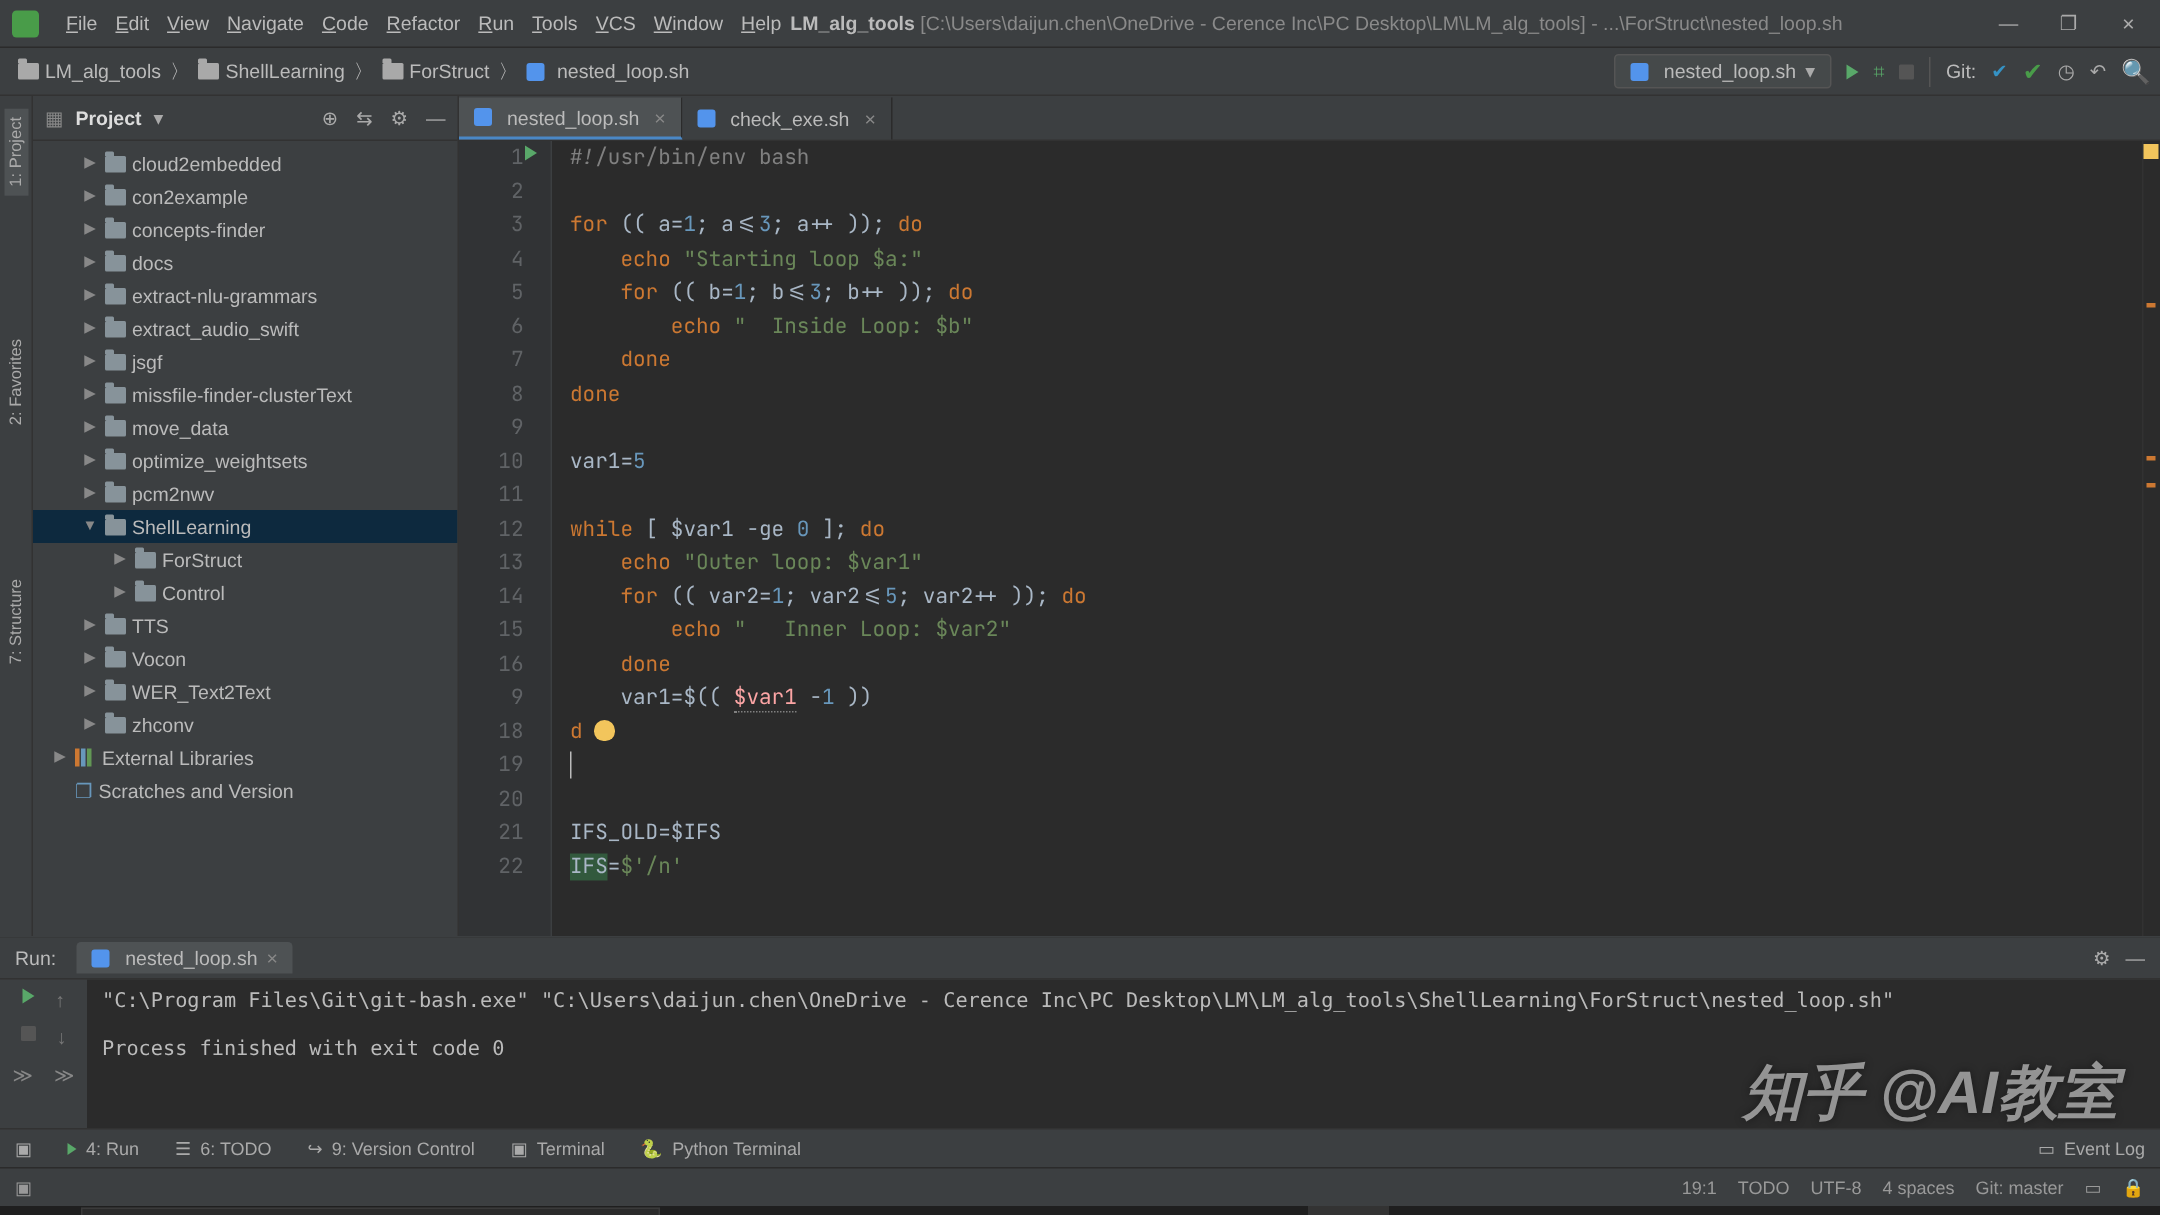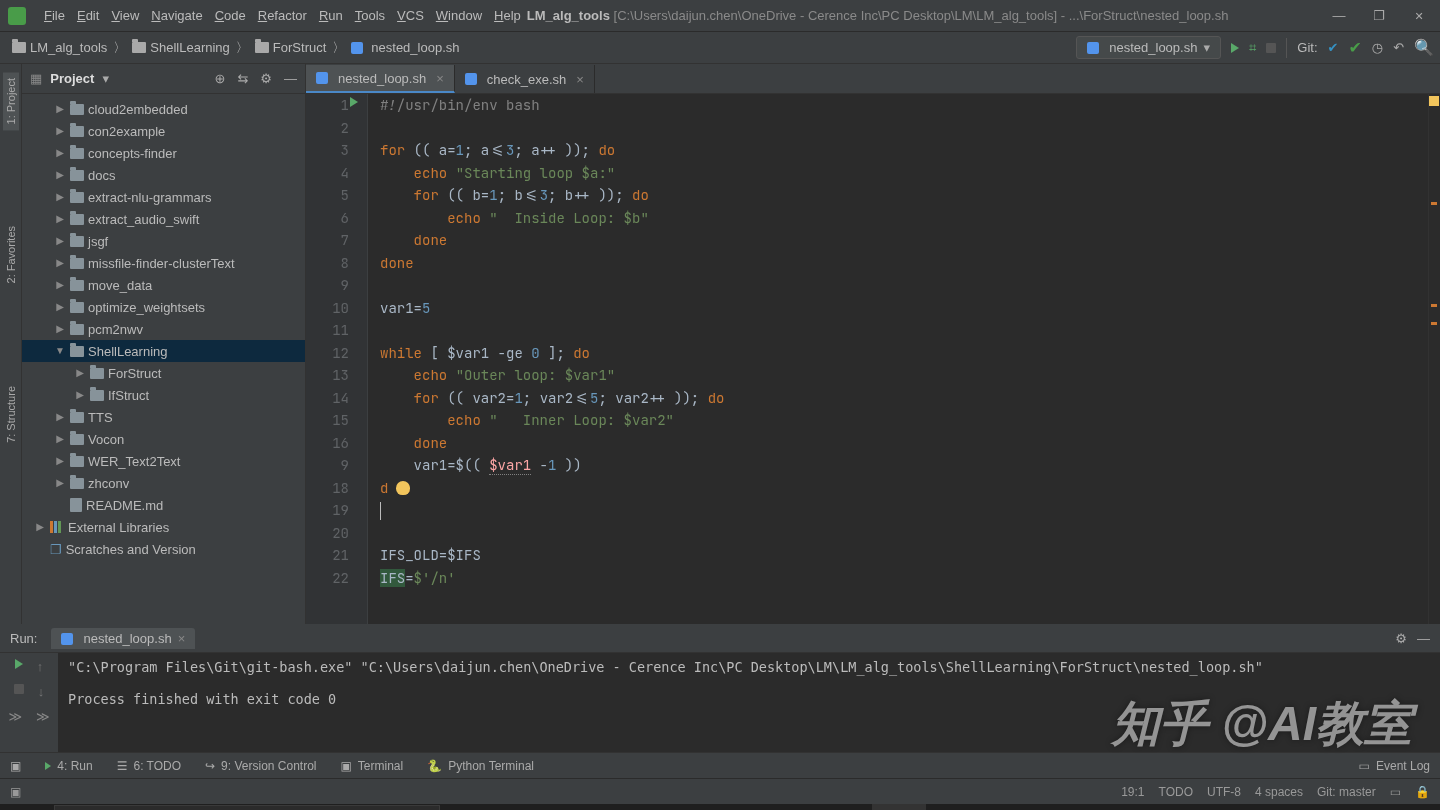--- a/index.html
+++ b/index.html
@@ -62,21 +62,21 @@
   .run-header .rtab { display:flex;align-items:center;gap:6px; background:#4e5254; padding:3px 10px; border-radius:3px 3px 0 0;}
   .run-header .gear { margin-left:auto; color:#aaa; display:flex; gap:10px;}
   .run-body { flex:1; display:flex; }
   .run-tool-col { width:58px; background:#3c3f41; display:flex; flex-direction:column; align-items:center; padding:6px 0; gap:10px;}
   .run-tool-col .row { display:flex; gap:14px; }
   .run-console { flex:1; padding:6px 10px; font-family:"Consolas",monospace; font-size:13.5px; color:#bbb; white-space:pre; }
   .bottom-tools { height:26px; background:#3c3f41; display:flex; align-items:center; padding:0 10px; gap:24px; border-top:1px solid #323232; font-size:12px; color:#aaa;}
   .bottom-tools .bt-item {display:flex;align-items:center;gap:6px;}
   .statusbar { height:26px; background:#3c3f41; display:flex; align-items:center; padding:0 10px; font-size:12px; color:#999; border-top:1px solid #2b2b2b;}
   .statusbar .right { margin-left:auto; display:flex; gap:14px; align-items:center; }
-  .watermark { position:absolute; right:28px; bottom:54px; font-size:48px; font-weight:bold; color:rgba(210,210,210,0.65); font-style:italic; pointer-events:none; text-shadow:0 0 6px rgba(0,0,0,0.4);}
+  .watermark { position:absolute; right:28px; bottom:54px; font-size:40px; font-weight:bold; color:rgba(210,210,210,0.65); font-style:italic; pointer-events:none; text-shadow:0 0 6px rgba(0,0,0,0.4);}
   .taskbar { height:42px; background:#1f1f1f; display:flex; align-items:center; }
   .taskbar .win-start { width:54px; height:42px; display:flex;align-items:center;justify-content:center;}
   .taskbar .search { flex:0 0 386px; height:40px; background:#2b2b2b; display:flex; align-items:center; padding:0 14px; gap:12px; color:#ccc; border:1px solid #3a3a3a;}
   .taskbar .tb-icons { display:flex; align-items:center; height:100%; }
   .taskbar .tb-icon { width:54px;height:42px;display:flex;align-items:center;justify-content:center; }
   .taskbar .tb-icon.active { background:#333; border-bottom:2px solid #76b9ed;}
   .gear-icon::before{content:'⚙';}
   .minus::before{content:'—';}
   .x::before{content:'✕';font-size:11px;}
 </style>
@@ -231,46 +231,41 @@
           <span>ShellLearning</span>
         </div>
         <div class="tree-row" style="padding-left: 52px;">
           <span class="arrow">▶</span>
           <span class="folder"></span>
           <span>ForStruct</span>
         </div>
         <div class="tree-row" style="padding-left: 52px;">
           <span class="arrow">▶</span>
           <span class="folder"></span>
-          <span>IfStruct</span>
+          <span>Control</span>
         </div>
         <div class="tree-row" style="padding-left: 32px;">
           <span class="arrow">▶</span>
           <span class="folder"></span>
           <span>TTS</span>
         </div>
         <div class="tree-row" style="padding-left: 32px;">
           <span class="arrow">▶</span>
           <span class="folder"></span>
           <span>Vocon</span>
         </div>
         <div class="tree-row" style="padding-left: 32px;">
           <span class="arrow">▶</span>
           <span class="folder"></span>
           <span>WER_Text2Text</span>
         </div>
         <div class="tree-row" style="padding-left: 32px;">
           <span class="arrow">▶</span>
           <span class="folder"></span>
           <span>zhconv</span>
-        </div>
-        <div class="tree-row" style="padding-left: 32px;">
-          <span class="arrow"></span>
-          <span style="width:12px;height:14px;background:#87939a;border-radius:1px;display:inline-block;"></span>
-          <span>README.md</span>
         </div>
         <div class="tree-row" style="padding-left: 12px;">
           <span class="arrow">▶</span>
           <span class="lib"></span>
           <span>External Libraries</span>
         </div>
         <div class="tree-row" style="padding-left: 12px;">
           <span class="arrow"></span>
           <span style="color:#6897bb;">❐</span>
           <span>Scratches and Version</span>

